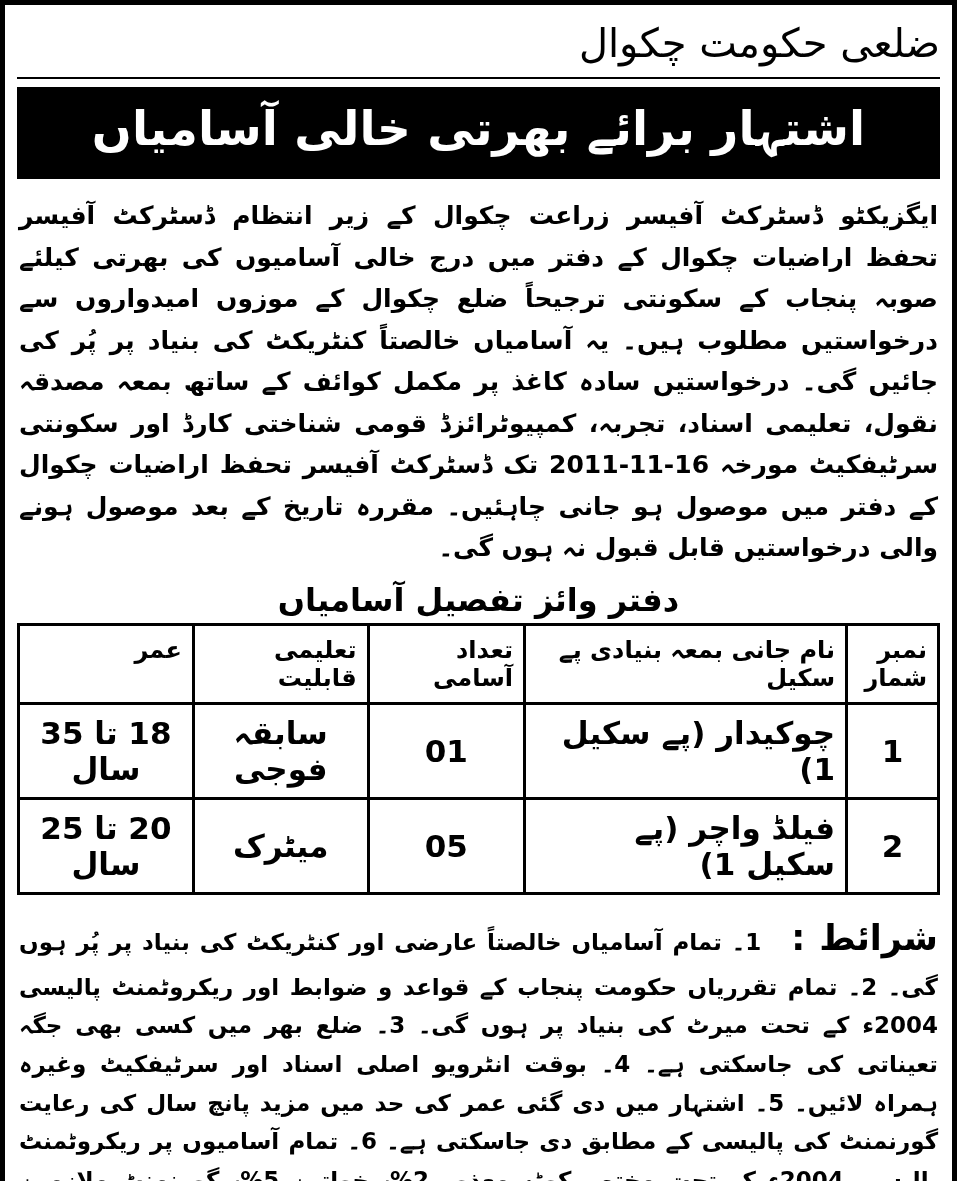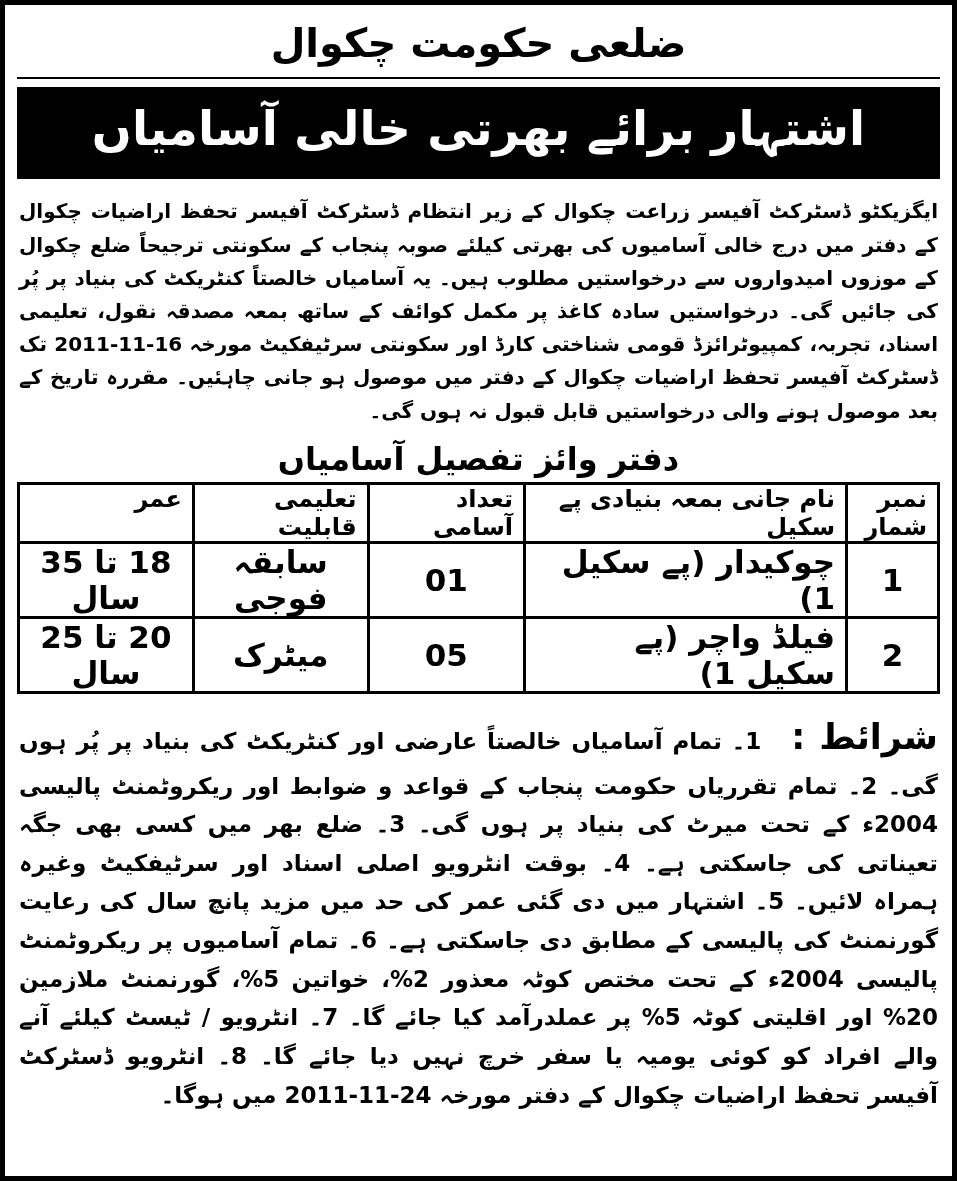--- a/index.html
+++ b/index.html
@@ -16,22 +16,22 @@
     box-sizing: border-box;
     border: 5px solid #000000;
     padding: 6px 12px 10px 12px;
     direction: rtl;
     color: #000000;
     display: flex;
     flex-direction: column;
   }
   .gov-title {
     font-size: 40px;
-    font-weight: bold;
-    text-align: center;
+    font-weight: normal;
+    text-align: right;
     margin: 8px 0 10px 0;
     line-height: 1.2;
   }
   .header-divider {
     border: 0;
     border-top: 2px solid #000000;
     margin: 0 0 8px 0;
     width: 100%;
   }
   .banner {
@@ -41,40 +41,40 @@
     padding: 14px 8px 22px 8px;
     margin: 0 0 8px 0;
   }
   .banner-title {
     font-size: 47px;
     font-weight: bold;
     margin: 0;
     line-height: 1.2;
   }
   .intro {
-    font-size: 20px;
+    font-size: 25px;
     font-weight: bold;
     line-height: 1.66;
     text-align: justify;
     margin: 8px 2px 10px 2px;
   }
   .section-title {
     font-size: 32px;
     font-weight: bold;
     text-align: center;
     margin: 2px 0 4px 0;
   }
   table.posts {
     width: 100%;
     border-collapse: collapse;
     table-layout: fixed;
   }
   table.posts th, table.posts td {
     border: 3px solid #000000;
-    padding: 0 10px;
+    padding: 10px 10px;
     font-weight: bold;
     box-sizing: border-box;
   }
   table.posts th {
     font-size: 24px;
     text-align: right;
     vertical-align: top;
     height: 56px;
   }
   table.posts td {

